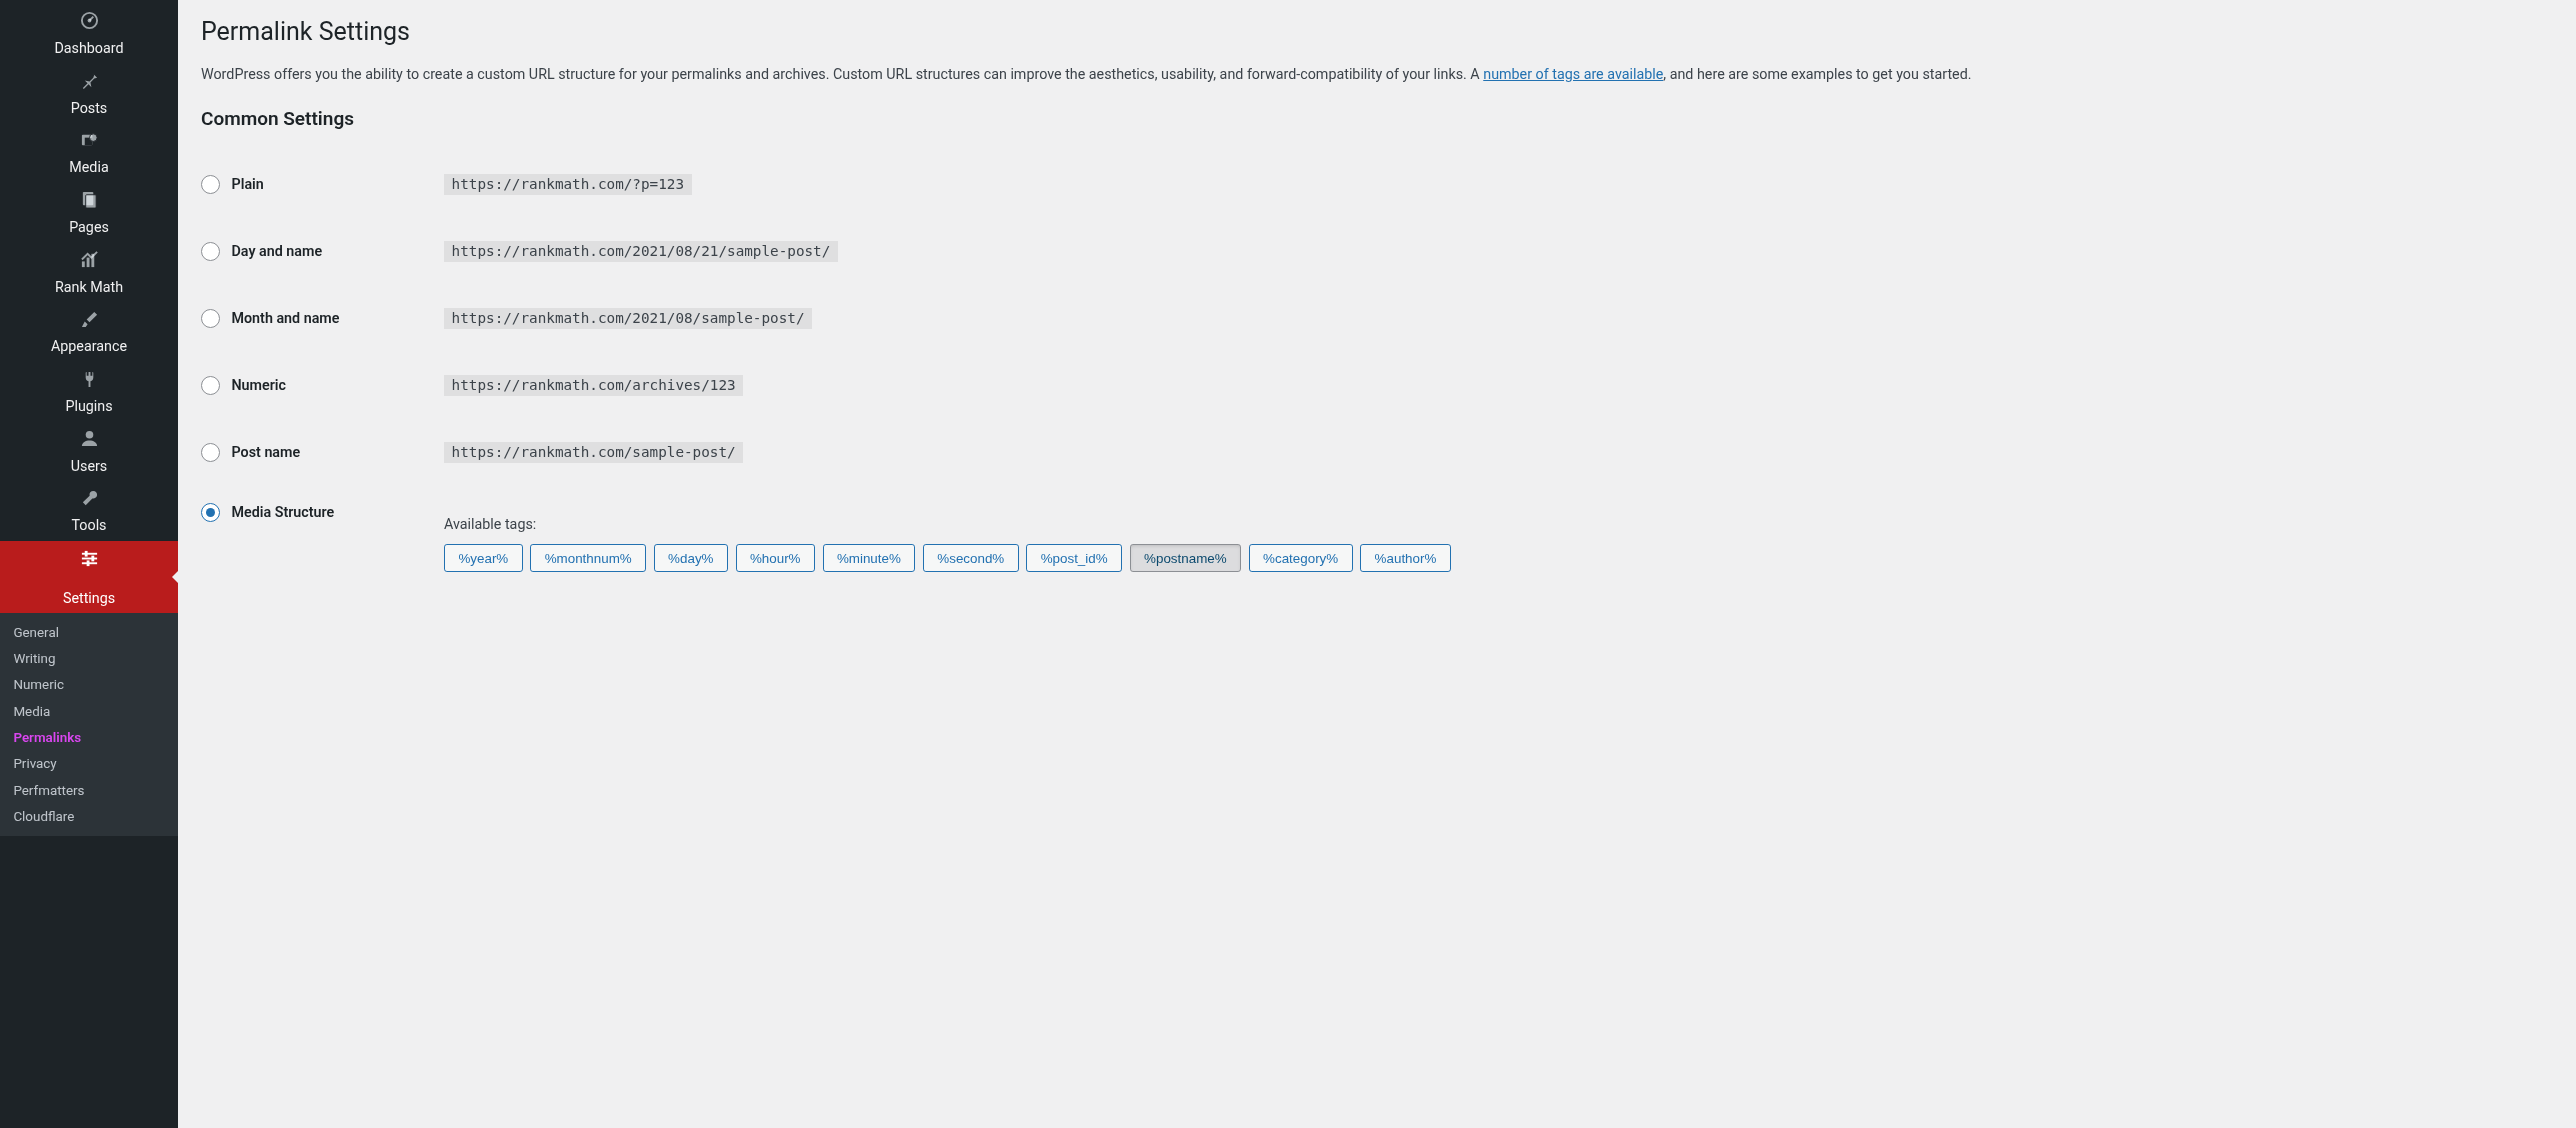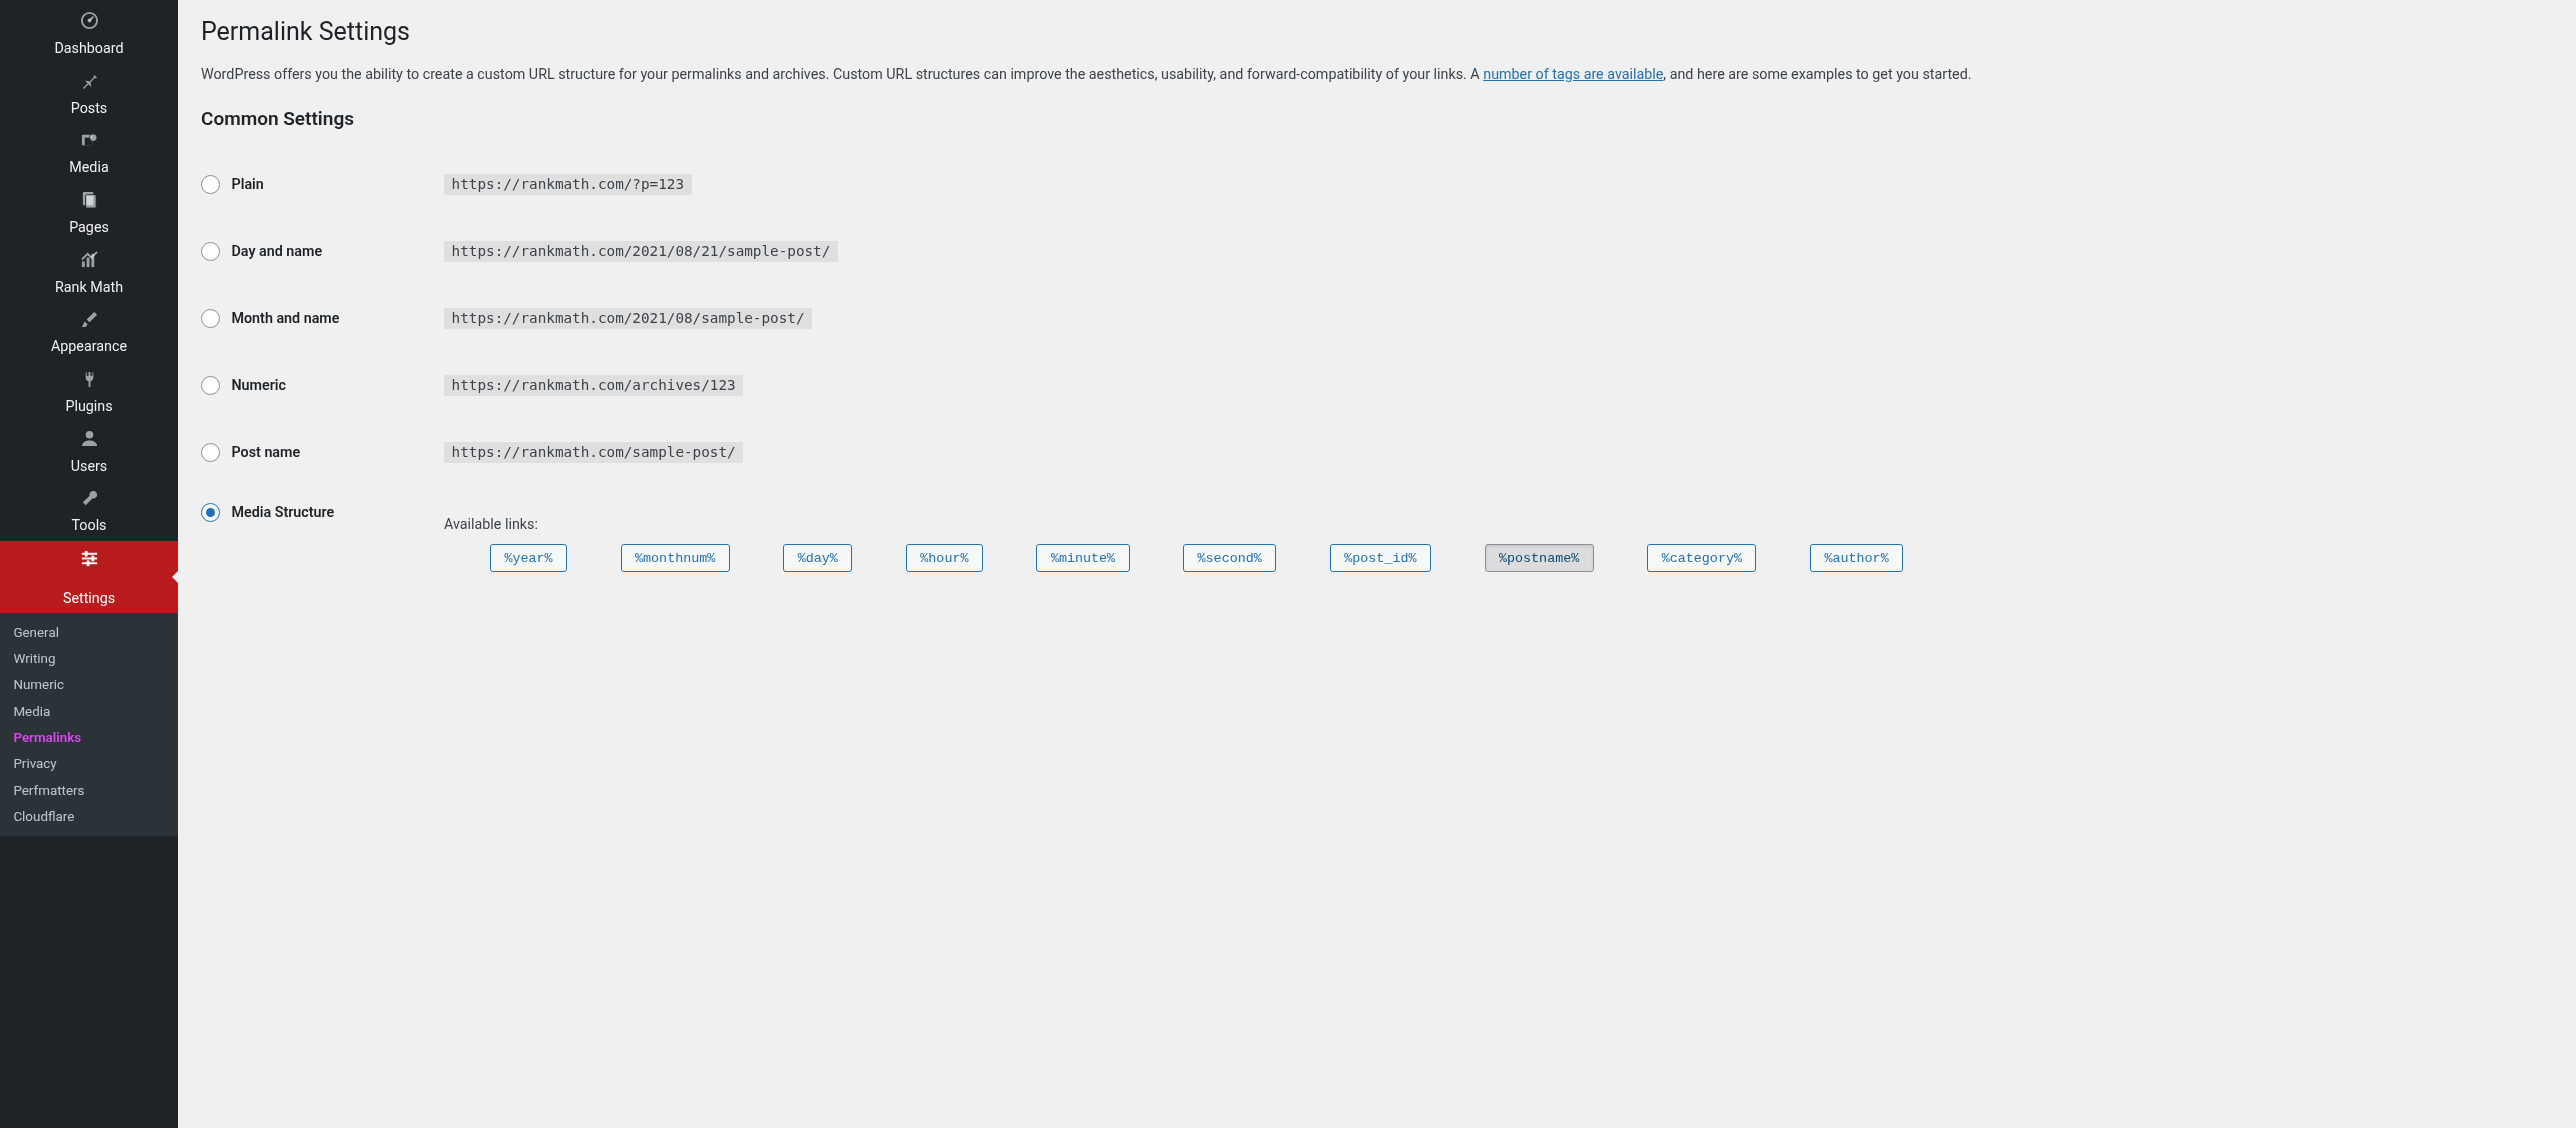--- a/index.html
+++ b/index.html
@@ -163,22 +163,21 @@
 }
 .tags { display: flex; gap: 7.6px; flex-wrap: wrap; }
 .tag-btn {
   border: 1px solid #2271b1;
   background: #f6f7f7;
   color: #2271b1;
   border-radius: 2.9px;
   padding: 5.7px 13.4px;
   font-size: 13.4px;
   cursor: pointer;
-  font-family: Liberation Mono, monospace;
-  margin-left: 46px;
+  font-family: Liberation Sans, sans-serif;
 }
 .tag-btn.pressed {
   background: #dcdcde;
   border-color: #8c8f94;
   color: #0c4a6e;
   box-shadow: inset 0 1.9px 4.8px -2.9px rgba(0,0,0,0.3);
 }
 svg { display: block; }
 </style>
 </head>
@@ -341,21 +340,21 @@
       </div>
       <code class="code-block">https://rankmath.com/sample-post/</code>
     </div>
 
     <div class="option-row custom-row">
       <div class="option-lead">
         <span class="radio checked"></span>
         <label class="radio-label">Media Structure</label>
       </div>
       <div class="custom-body">
-        <p class="avail-label">Available links:</p>
+        <p class="avail-label">Available tags:</p>
         <div class="tags">
           <button class="tag-btn">%year%</button>
           <button class="tag-btn">%monthnum%</button>
           <button class="tag-btn">%day%</button>
           <button class="tag-btn">%hour%</button>
           <button class="tag-btn">%minute%</button>
           <button class="tag-btn">%second%</button>
           <button class="tag-btn">%post_id%</button>
           <button class="tag-btn pressed">%postname%</button>
           <button class="tag-btn">%category%</button>

